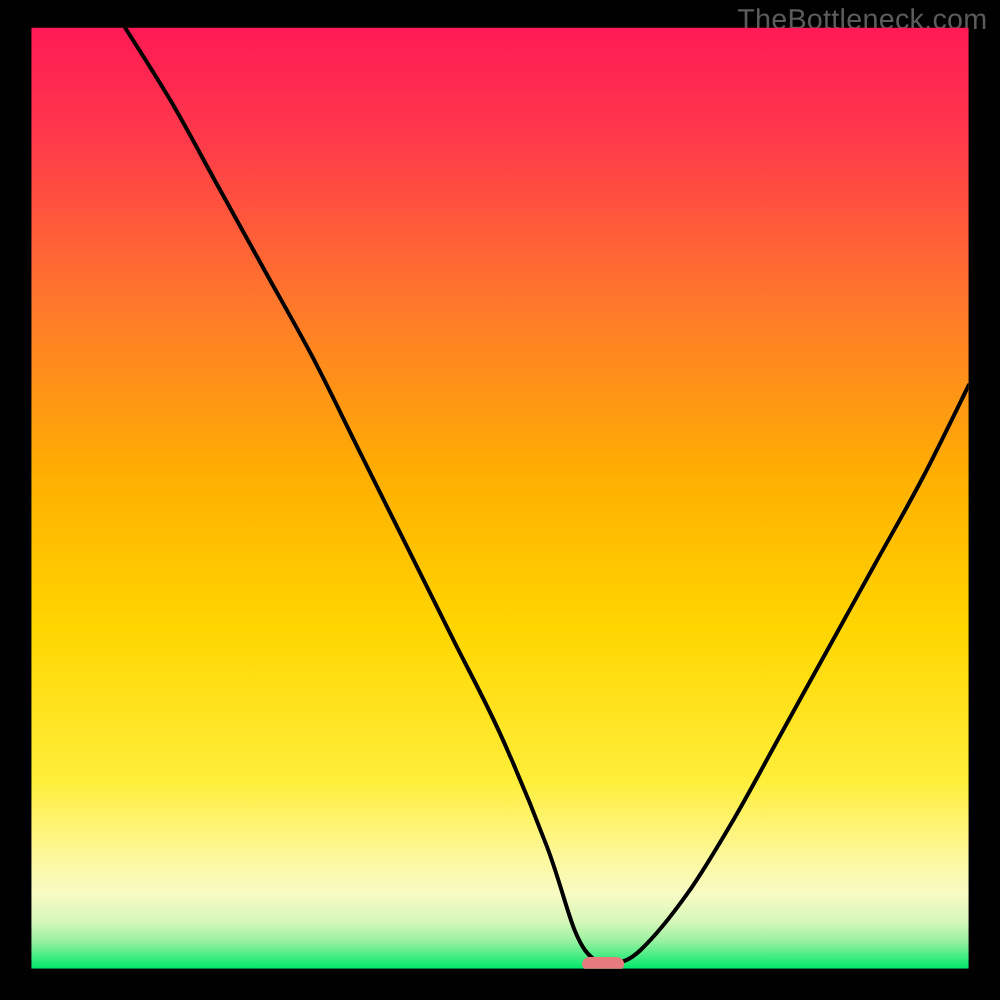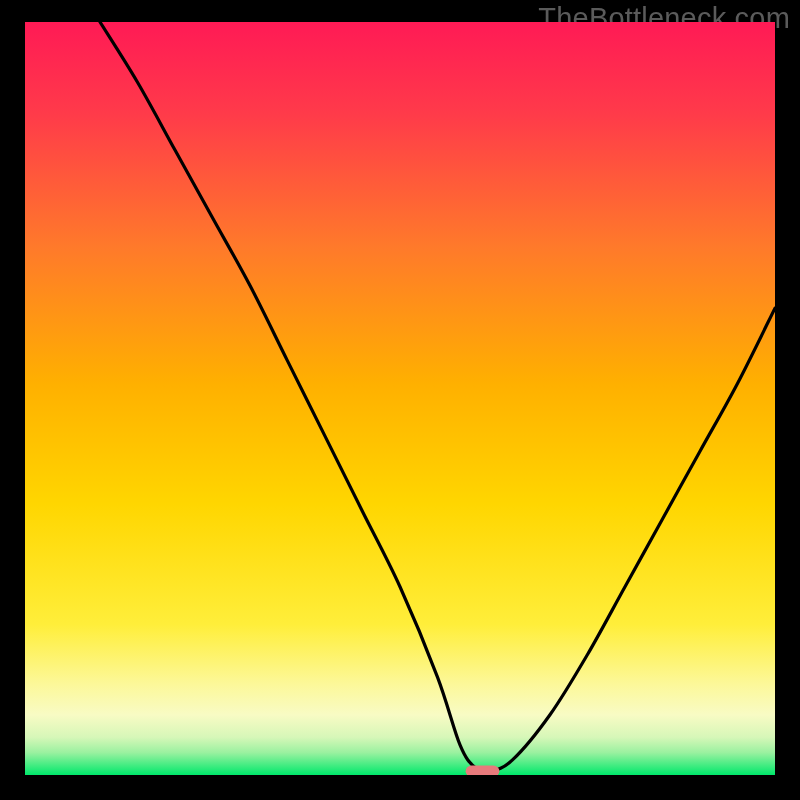--- a/index.html
+++ b/index.html
@@ -24,21 +24,21 @@
     width: 750px;
     height: 753px;
   }
   .plot-area svg {
     display: block;
   }
   .watermark {
     position: absolute;
     top: 2px;
     right: 10px;
-    font-size: 29px;
+    font-size: 23px;
     font-weight: 500;
     color: #5b5b5b;
     letter-spacing: 0.2px;
     margin-left: 28px;
   }
 </style>
 </head>
 <body>
 
 <div class="frame">

